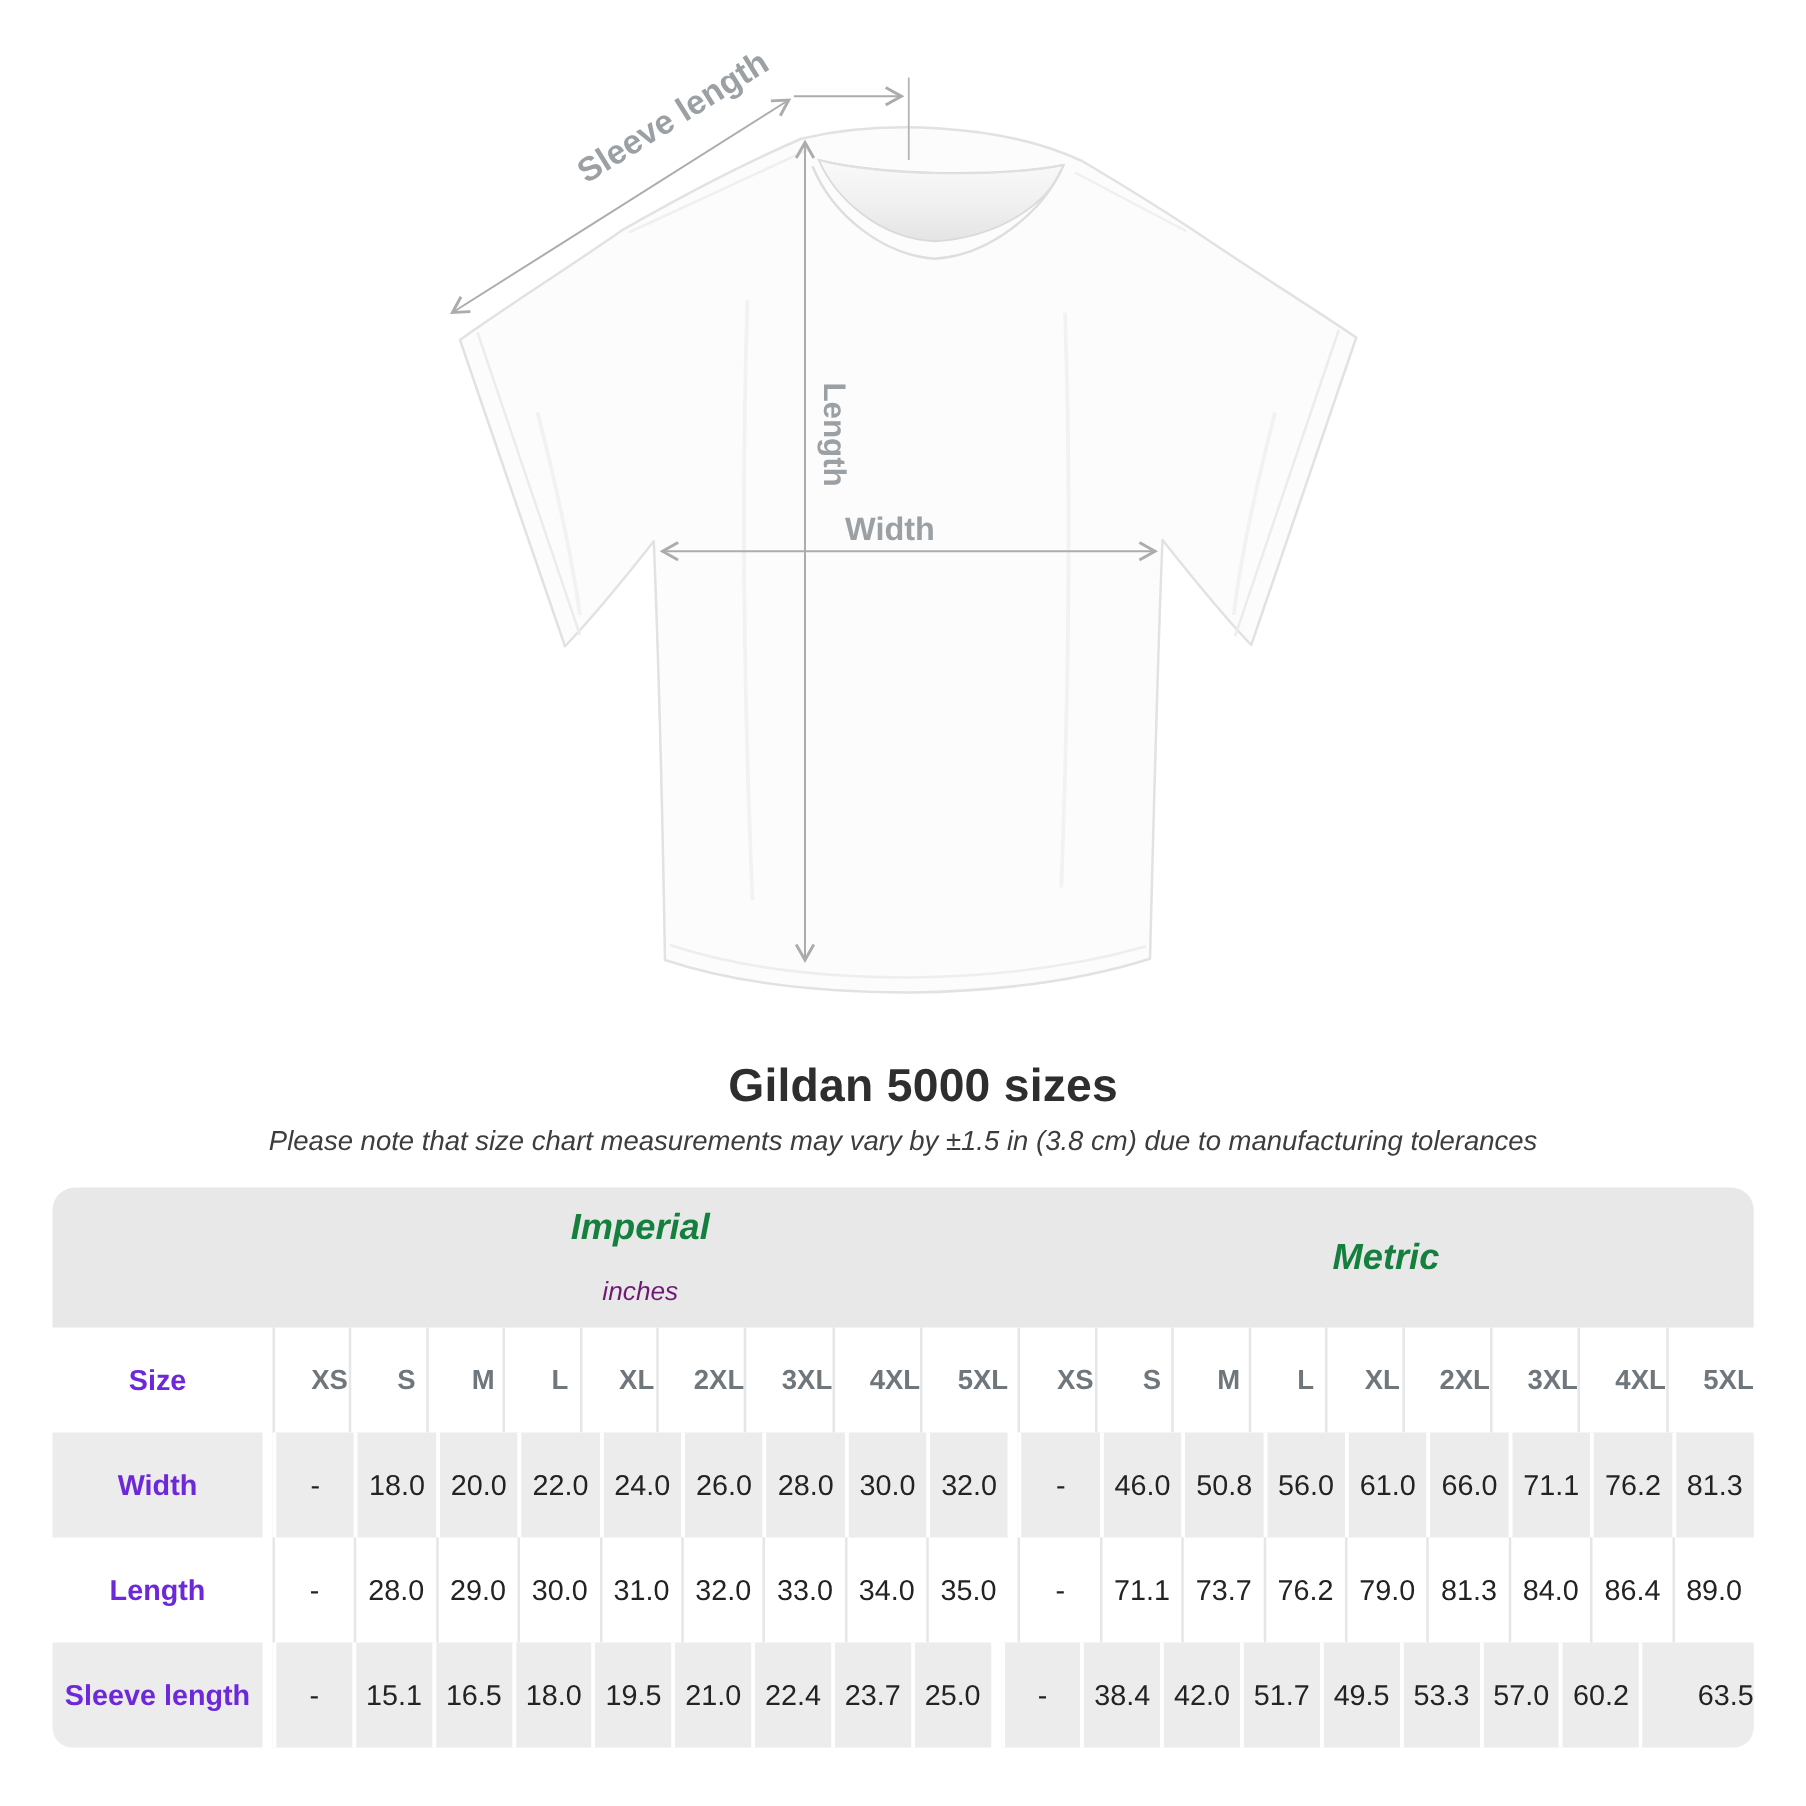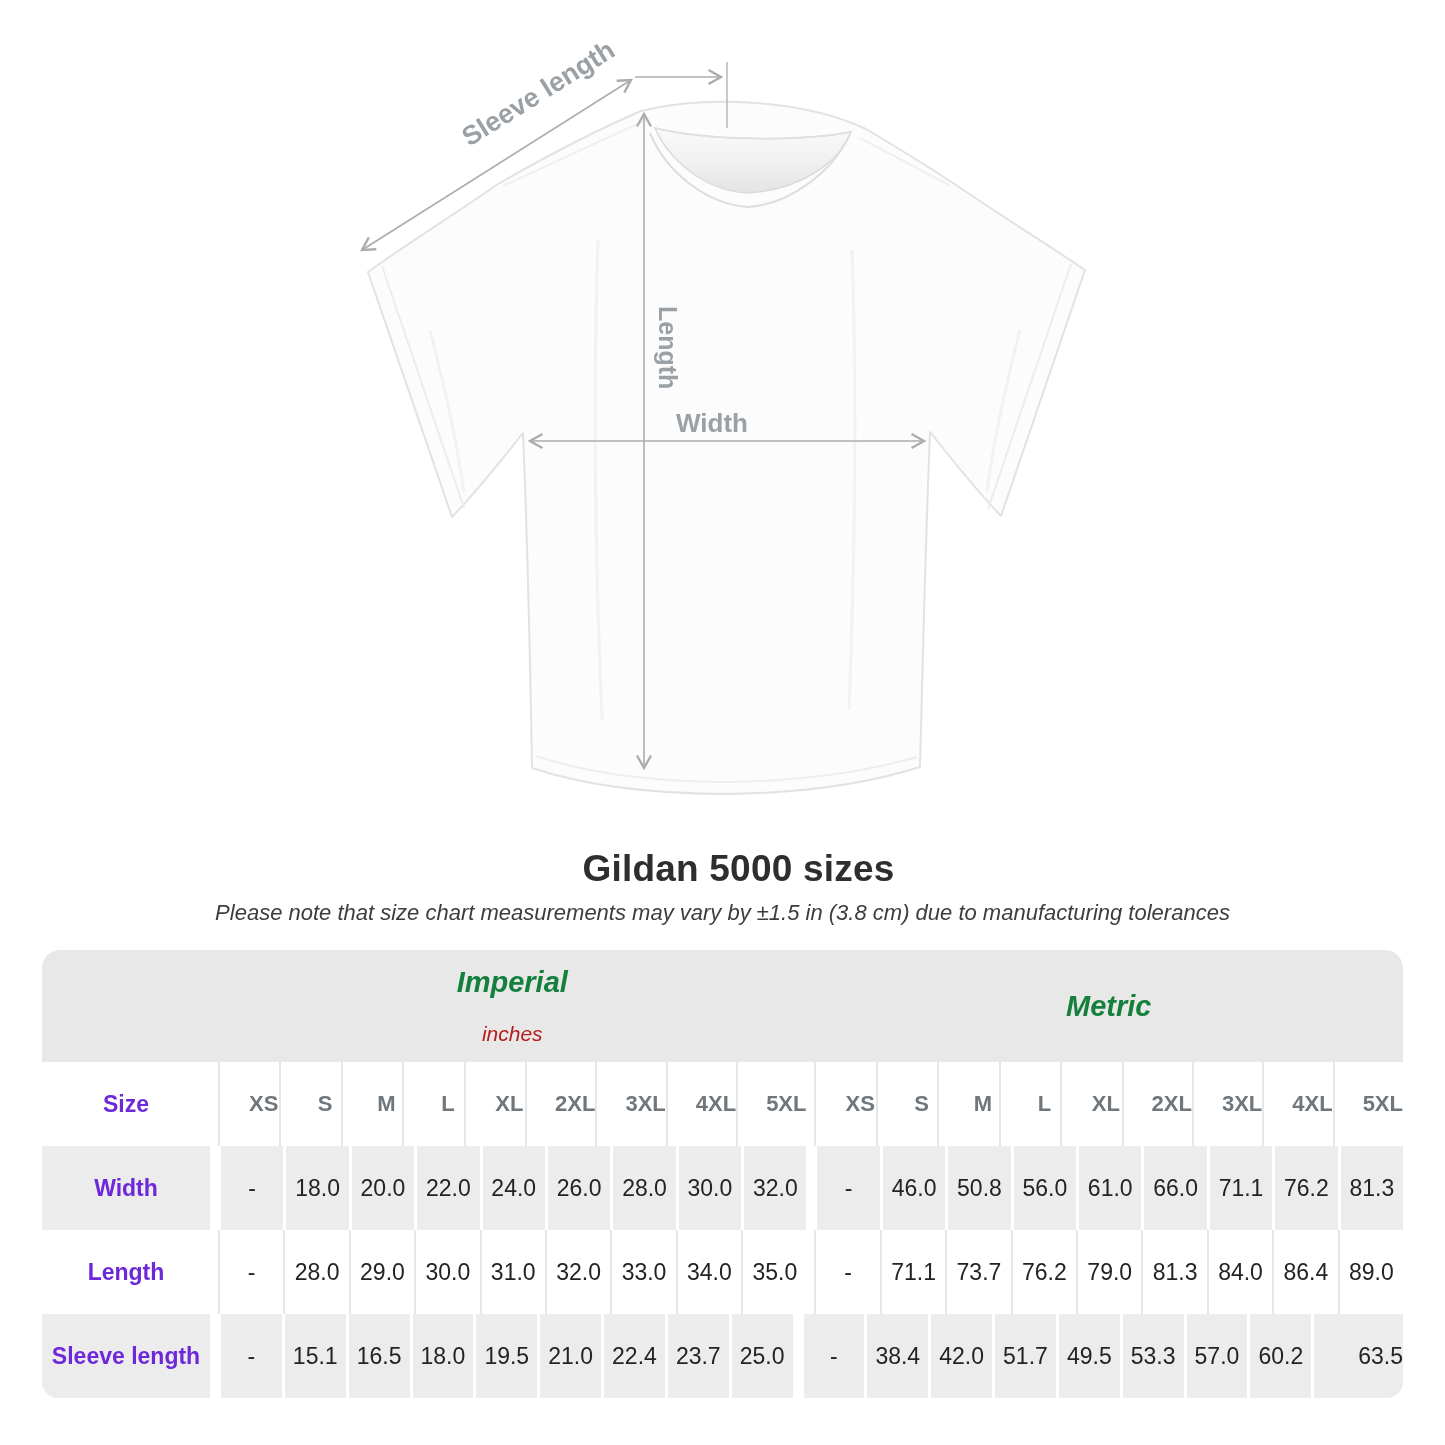--- a/index.html
+++ b/index.html
@@ -19,21 +19,21 @@
 
   
   .size-table{position:absolute;left:42px;top:950px;width:1361px;}
   .gridcols{display:grid;grid-template-columns:168px 8px repeat(9,1fr) 8px repeat(9,1fr);}
 
   .thead{height:112px;background:#e8e8e8;border-radius:18px 18px 0 0;align-items:center;}
   .unit-block{text-align:center;}
   .unit-block.imperial{grid-column:3 / span 9;}
   .unit-block.metric{grid-column:13 / span 9;}
   .unit-name{font-size:29px;font-weight:bold;font-style:italic;color:#15803d;}
-  .unit-sub{margin-top:23px;font-size:21px;font-style:italic;color:#b91c1c;}
+  .unit-sub{margin-top:23px;font-size:21px;font-style:italic;color:#701a75;}
 
   .row{height:84px;}
   .cell{display:flex;align-items:center;justify-content:center;font-size:23px;color:#232323;}
   .cell.label{font-weight:bold;color:#6d28d9;font-size:23px;}
   .cell.head{font-weight:bold;color:#70777c;font-size:22px;padding-left:28px;}
   .spacer{background:transparent;}
 
   .row.white .cell.head, .row.white .cell.val{border-left:2px solid #e6e6e6;}
   .row.gray .cell{background:#ececec;}
   .row.gray .cell.val{border-left:3px solid #ffffff;}

